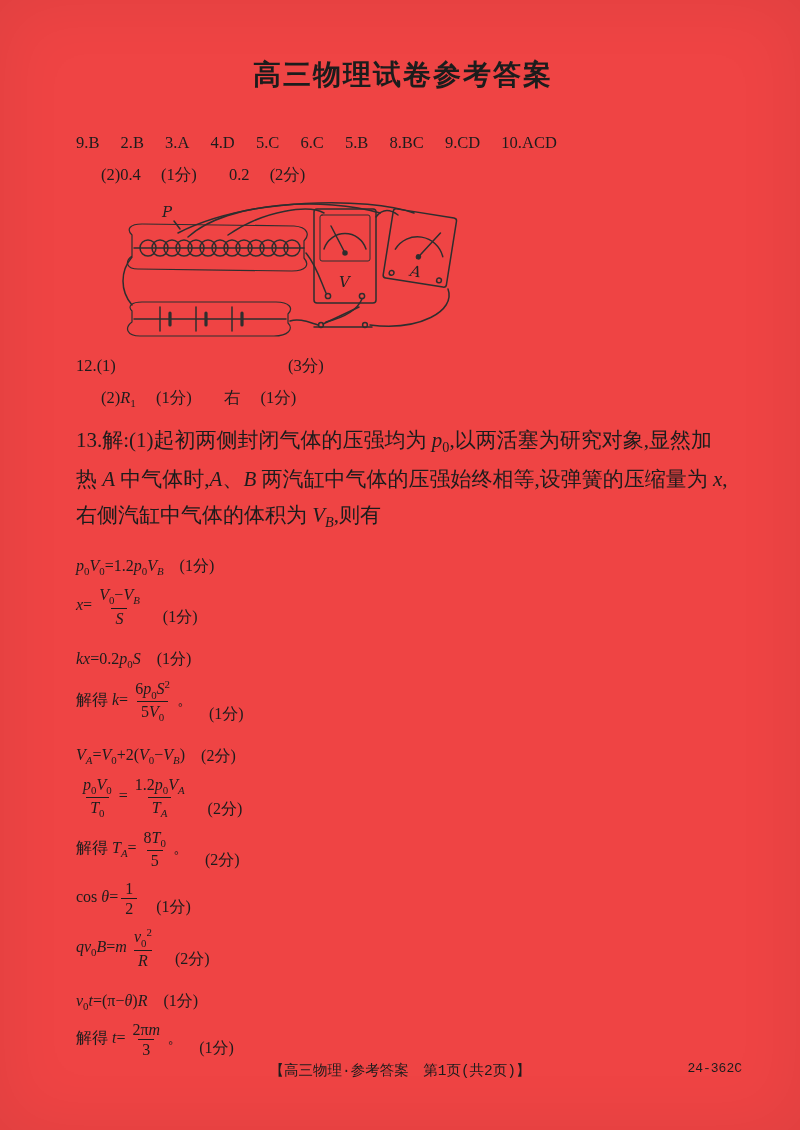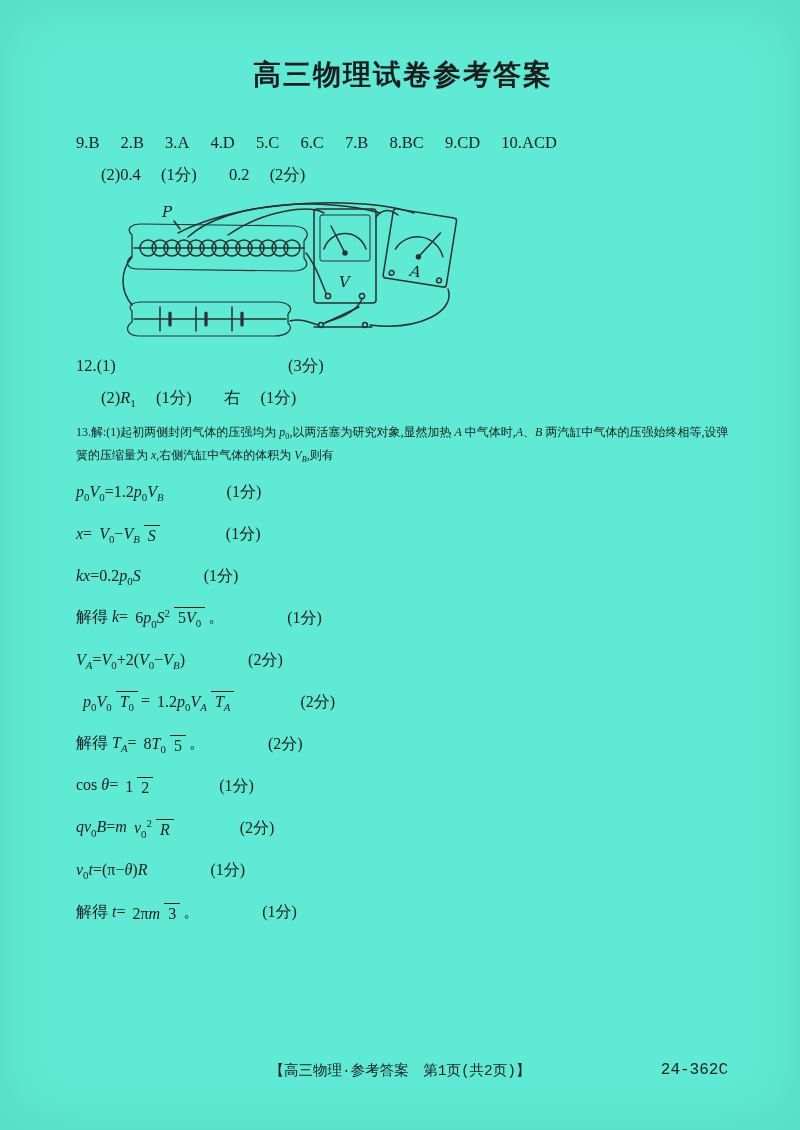--- a/index.html
+++ b/index.html
@@ -1,68 +1,68 @@
 <!DOCTYPE html>
 <html><head>
 <meta charset="utf-8">
 <style>
   * { margin:0; padding:0; box-sizing:border-box; }
   html,body { background:#e7e6e4; }
   body { font-family:"Liberation Serif","DejaVu Serif",serif; color:#1c1c1c; }
   .page {
     width:800px; height:1130px; margin:0 auto; position:relative;
-    background:#5eead4;
+    background:#ef4444;
     box-shadow: inset 0 0 70px rgba(0,0,0,0.07);
     padding:56px 70px 0 76px;
     overflow:hidden;
   }
   .title {
     text-align:center; font-size:28px; font-weight:bold; letter-spacing:2px;
     margin-bottom:36px;
   }
   .line { font-size:16.5px; line-height:1.55; margin:6px 0; }
   .answers span { margin-right:17px; }
   .indent { margin-left:25px; }
   .gap { margin-left:28px;margin-top:42px; }
   .score { margin-left:16px; white-space:nowrap; }
   .score.far { margin-left:168px; }
-  .para { font-size:12px; line-height:1.75; margin:10px 0 4px 0; }
-  .eq { display:flex; align-items:center; min-height:34px; margin:8px 0;gap:47px; }
+  .para { font-size:21px; line-height:1.75; margin:10px 0 4px 0; }
+  .eq { display:flex; align-items:flex-end; min-height:34px; margin:8px 0; }
   .math i { font-style:italic; }
   sub,sup { font-size:68%; }
   .frac {
-    display:inline-flex; align-items:center;
+    display:inline-flex; flex-direction:column; align-items:center;
     vertical-align:middle; margin:0 3px; line-height:1.2; text-align:center;
   }
   .frac > span { display:block; padding:0 4px; }
   .frac .fden { border-top:1px solid #1c1c1c; }
   .diagram { margin:8px 0 6px 42px; }
   .diagram svg { display:block; }
   .dlabel { stroke:none; fill:#222; font-size:15px; font-style:italic; font-family:"DejaVu Serif",serif; }
   .footer {
     position:absolute; left:0; right:0; bottom:50px;
     text-align:center; font-size:14.5px;font-family:Liberation Mono, monospace;
   }
-  .footer-right { position:absolute; right:72px; top:0; font-size:16px; }
+  .footer-right { position:absolute; right:58px; top:0; font-size:13px; }
 </style>
 </head>
 <body>
 
 <div class="page">
 
   <h1 class="title">高三物理试卷参考答案</h1>
 
   <div class="line answers">
     <span>9.B</span>
     <span>2.B</span>
     <span>3.A</span>
     <span>4.D</span>
     <span>5.C</span>
     <span>6.C</span>
-    <span>7.B</span>
+    <span>5.B</span>
     <span>8.BC</span>
     <span>9.CD</span>
     <span>10.ACD</span>
   </div>
 
   <div class="line indent">
     <span>(2)0.4</span>
     <span class="score">(1分)</span>
     <span class="gap">0.2</span>
     <span class="score">(2分)</span>

